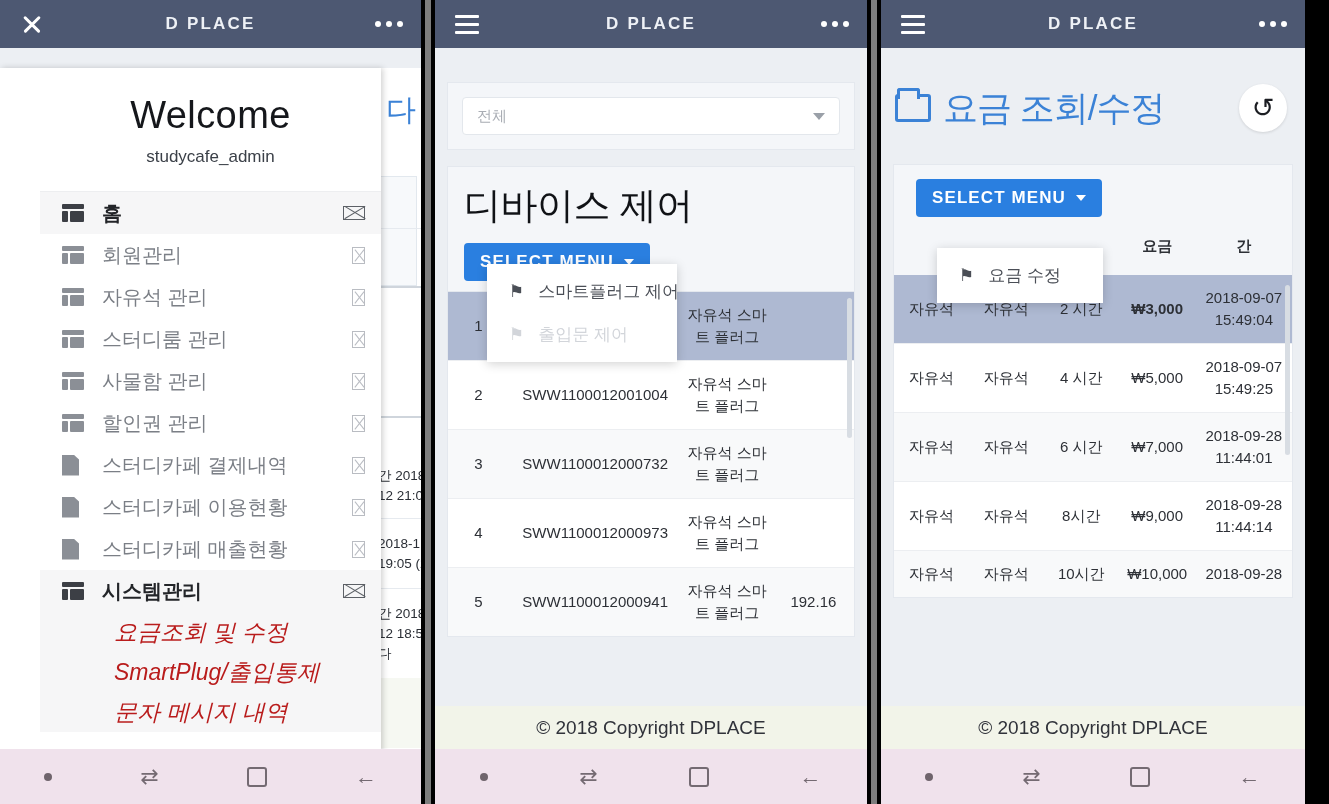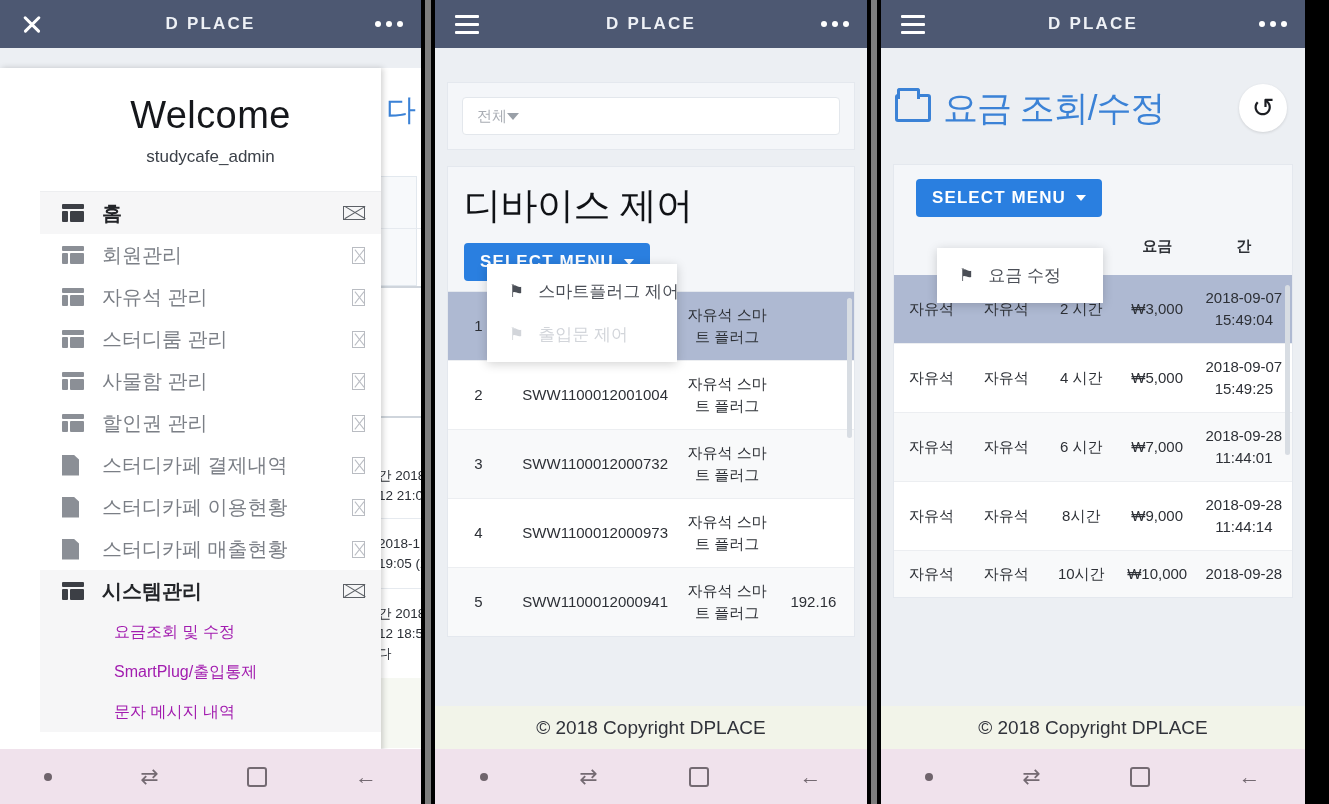--- a/index.html
+++ b/index.html
@@ -112,40 +112,41 @@
     content:""; position:absolute; left:-1px; top:7px; width:15px; height:1.1px; background:#b9bcc2;
     transform-origin:center;
   }
   .tofu:before{ transform:rotate(52deg);}
   .tofu:after{ transform:rotate(-52deg);}
   .env { width:22px; height:14px; border:1.6px solid #5c6066; position:relative; flex:0 0 22px;}
   .env:before, .env:after{ content:""; position:absolute; left:-1px; top:5px; width:24px; height:1.4px; background:#5c6066;}
   .env:before{ transform:rotate(31deg);} .env:after{ transform:rotate(-31deg);}
 
   .sub-item { padding:0 16px 0 74px; height:40px; display:flex; align-items:center;
-              font-size:16px; color:#a21caf; }
+              font-size:23px; color:#b91c1c;font-style:italic; }
   .sys-block { background:#f6f6f7; }
 
   
   .gico { width:22px; height:18px; position:relative; display:block; }
   .gico .top { position:absolute; top:0; left:0; width:22px; height:5px; background:currentColor; border-radius:1px;}
   .gico .l { position:absolute; top:7px; left:0; width:6px; height:11px; background:currentColor; border-radius:1px;}
   .gico .r { position:absolute; top:7px; left:8px; width:14px; height:11px; background:currentColor; border-radius:1px;}
   .dico { width:17px; height:21px; background:currentColor; position:relative; display:block;
           clip-path: polygon(0 0, 68% 0, 100% 24%, 100% 100%, 0 100%); }
 
   
   .scroll-body { position:absolute; top:68px; left:0; right:0; bottom:55px; background:#eceff3; overflow:hidden; }
 
   .card {
     background:#f4f6f9; border:1px solid #e4e8ee; margin:14px 12px;
   }
   .selbox {
     margin:14px; height:38px; background:#fff; border:1px solid #e3e7ec; border-radius:4px;
     display:flex; align-items:center; padding:0 14px; font-size:15px; color:#a9adb4;
+    justify-content:space-between;
   }
   .caret { width:0;height:0;border-left:6px solid transparent;border-right:6px solid transparent;border-top:7px solid #9aa0a8;}
 
   .page-h1 { font-size:37px; color:#101216; padding:14px 0 4px 16px; letter-spacing:-.5px;}
   .btn-primary {
     display:inline-flex; align-items:center; gap:10px;
     background:#2a7fe0; color:#fff; font-size:17px; font-weight:700; letter-spacing:1.1px;
     padding:9px 16px; border-radius:4px; margin:8px 0 0 16px;
   }
   .btn-primary .cd { width:0;height:0;border-left:5px solid transparent;border-right:5px solid transparent;border-top:6px solid #fff;}
@@ -515,21 +516,21 @@
           </table>
       </div>
 
       <div class="tbl-wrap" style="margin-top:-1px;">
         <table>
           <tbody>
               <tr class="sel">
             <td style="width:70px;">자유석</td>
             <td style="width:70px;">자유석</td>
             <td style="width:70px;">2 시간</td>
-            <td style="width:72px;">₩3,000</td>
+            <td style="width:72px;font-weight:bold;">₩3,000</td>
             <td style="width:90px;">2018-09-07 15:49:04</td>
           </tr>
           <tr class="row white">
             <td>자유석</td>
             <td>자유석</td>
             <td>4 시간</td>
             <td>₩5,000</td>
             <td>2018-09-07 15:49:25</td>
           </tr>
           <tr class="row zebra">

